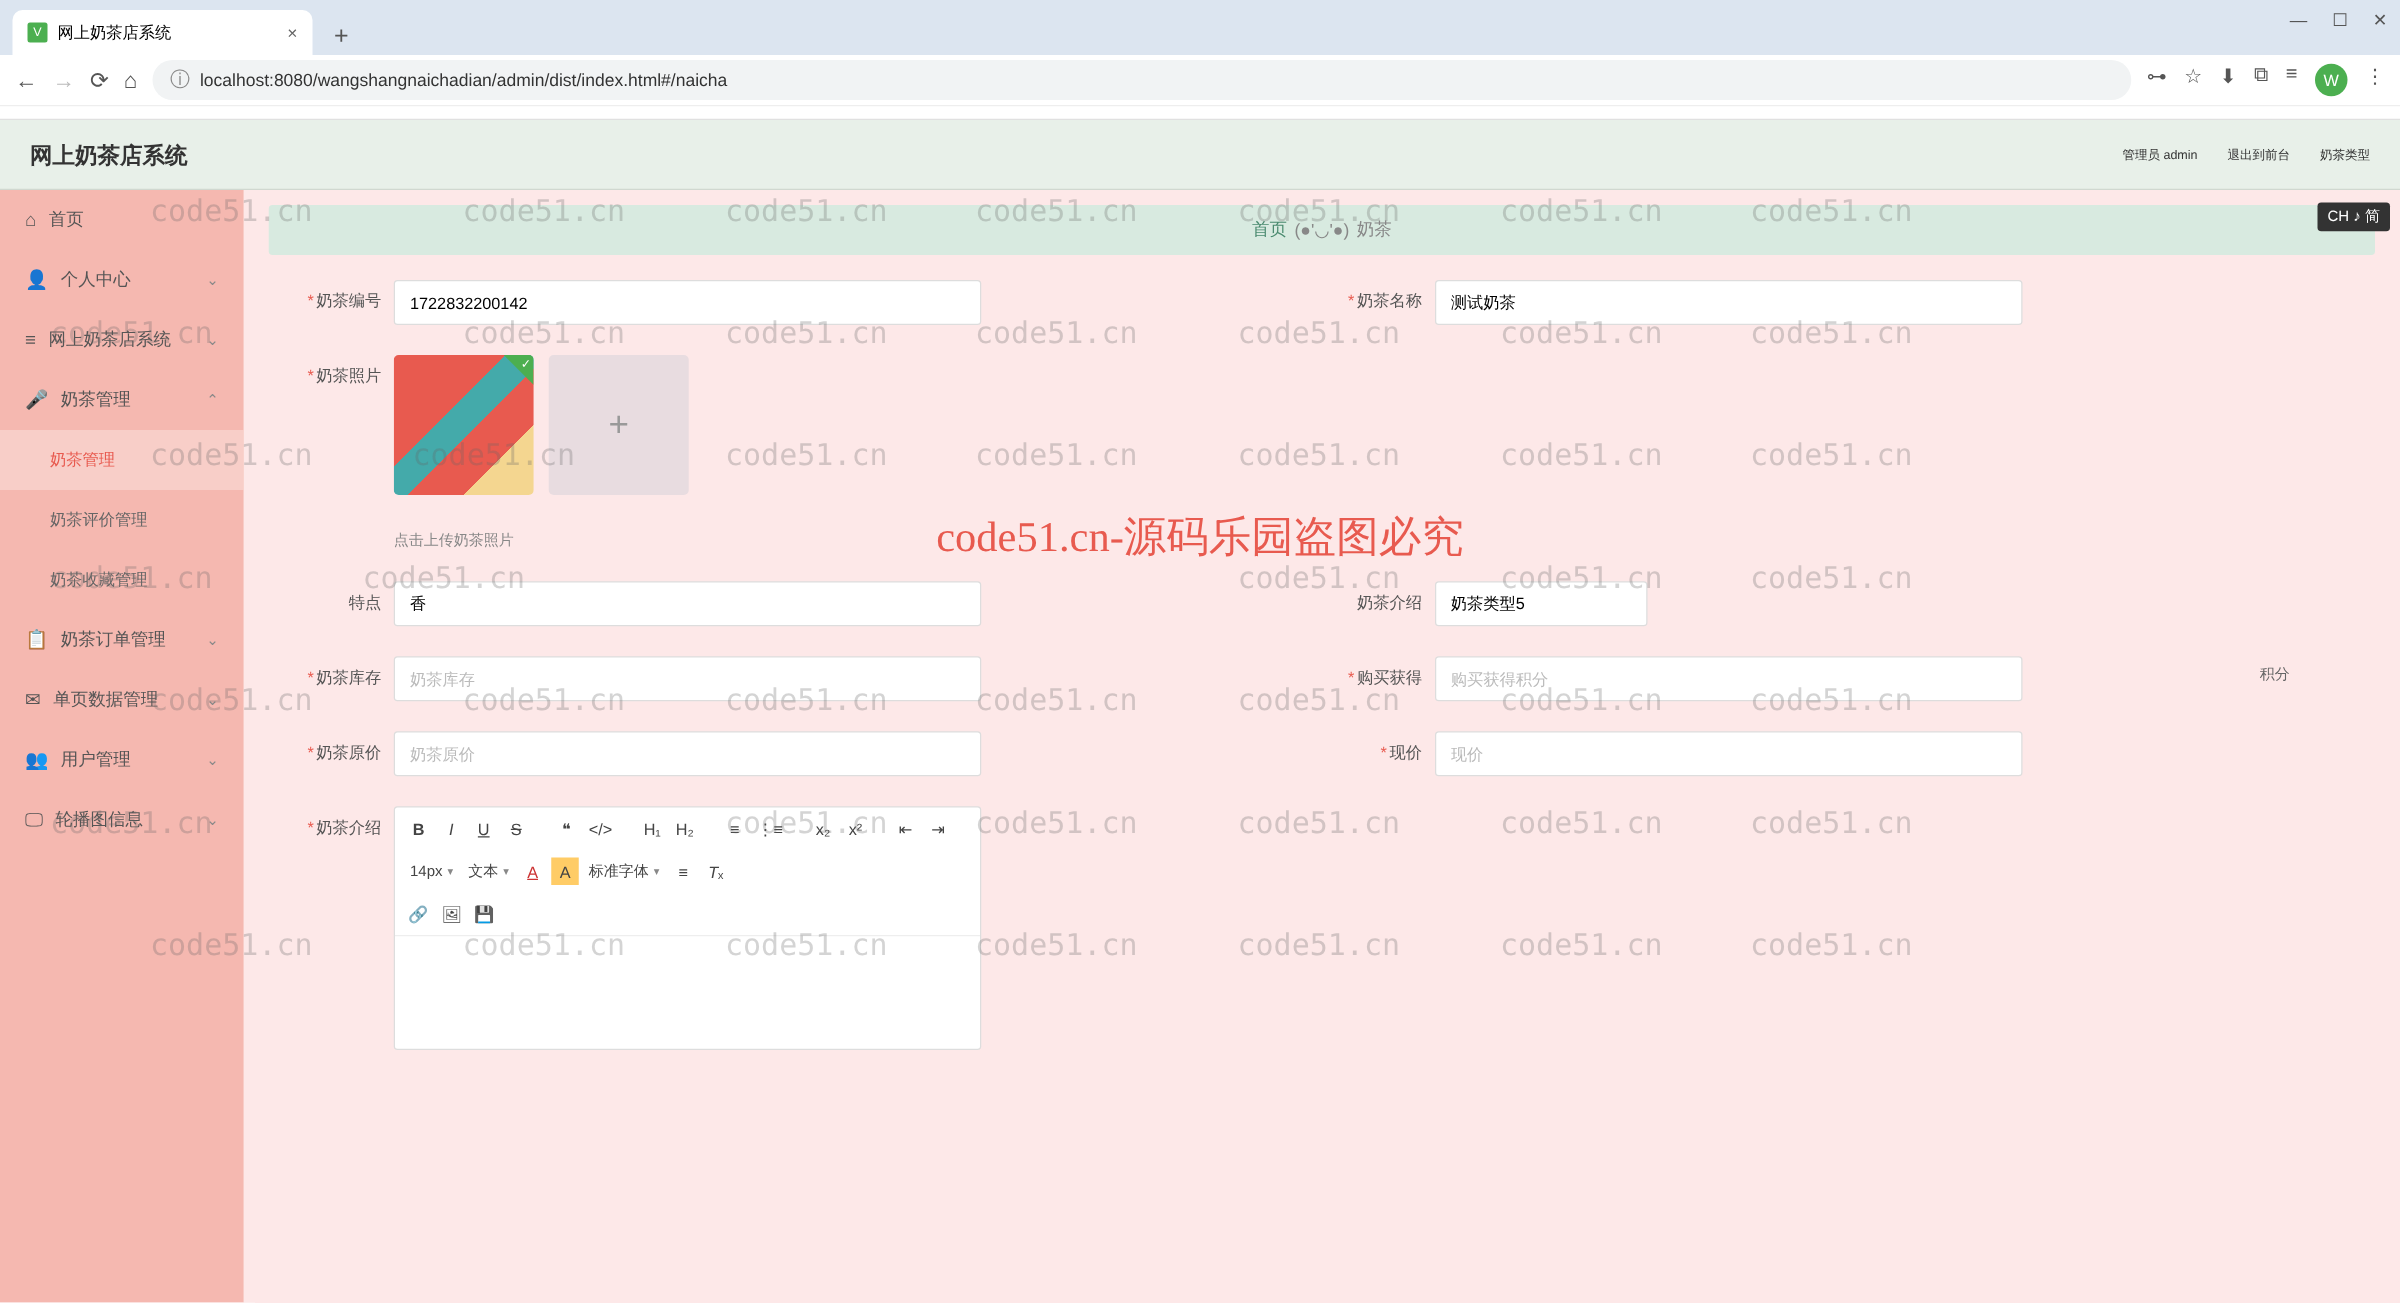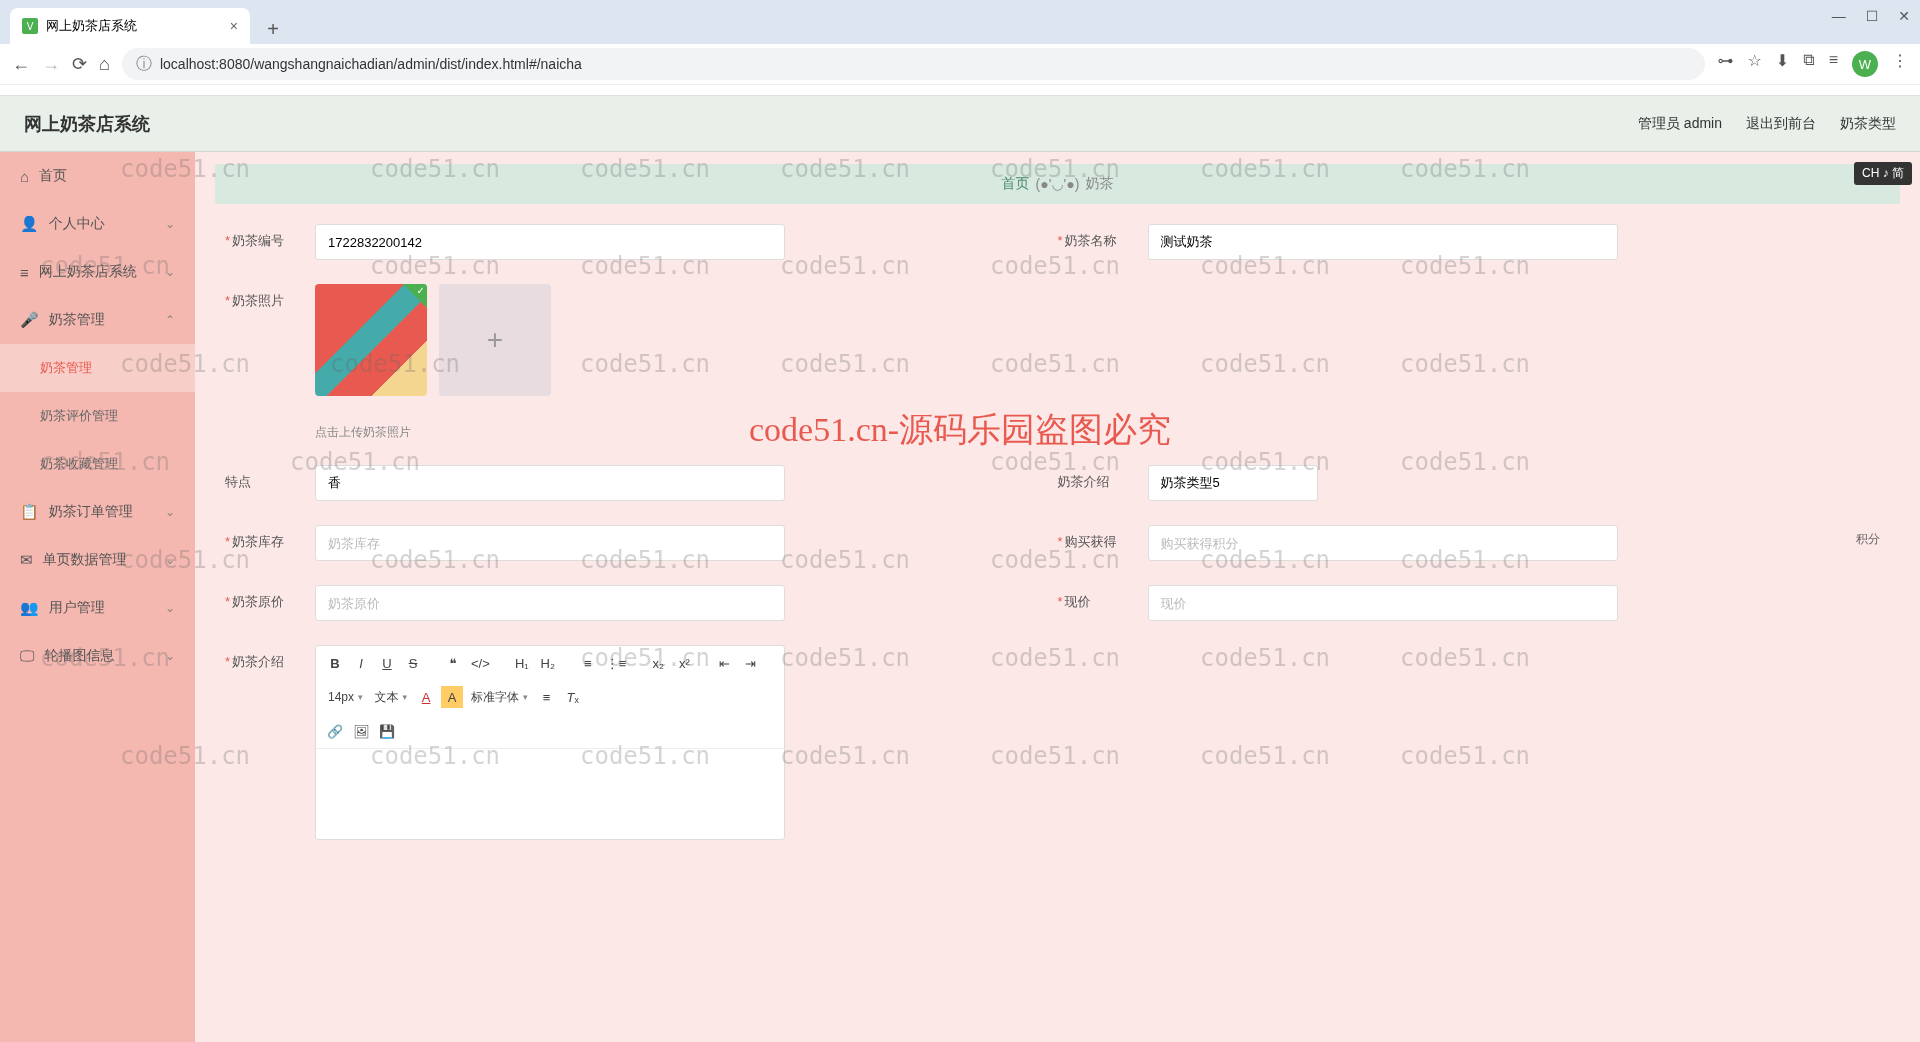--- a/index.html
+++ b/index.html
@@ -19,50 +19,50 @@
 .url-text{font-size:14px;color:#333;flex:1}
 .addr-icons{display:flex;gap:14px;color:#555;font-size:16px}
 .avatar{width:26px;height:26px;border-radius:50%;background:#4caf50;color:#fff;display:flex;align-items:center;justify-content:center;font-size:13px}
 .bookmarks{height:36px;display:flex;align-items:center;padding:0 12px;gap:16px;font-size:13px;color:#444;border-top:1px solid #eee}
 .bm{display:flex;align-items:center;gap:5px;cursor:pointer}
 .bm-icon{color:#666;font-size:14px}
 .bm-right{margin-left:auto}
 .app{position:absolute;top:96px;left:0;right:0;bottom:0;display:flex;flex-direction:column}
 .app-header{height:56px;background:#e8f0e9;display:flex;align-items:center;padding:0 24px;border-bottom:1px solid #d0d8d0}
 .app-title{font-size:18px;font-weight:bold;color:#333}
-.app-header-right{margin-left:auto;display:flex;gap:24px;font-size:14px;color:#333}
+.app-header-right{margin-left:auto;display:flex;gap:24px;font-size:10px;color:#333}
 .app-header-right span{cursor:pointer}
 .app-body{flex:1;display:flex;background:#f8e8e8}
 .sidebar{width:195px;background:#f5b8b0;display:flex;flex-direction:column}
 .sb-item{height:48px;display:flex;align-items:center;padding:0 20px;font-size:14px;color:#555;cursor:pointer;gap:10px}
 .sb-item.active{color:#e85a4f;background:#f8cec8}
 .sb-item.sub{padding-left:40px;color:#666;font-size:13px}
 .sb-item.sub.active{color:#e85a4f}
 .sb-icon{font-size:15px}
 .sb-arrow{margin-left:auto;font-size:12px;color:#888}
 .main{flex:1;background:#fde8e8;position:relative;padding:12px 20px}
 .breadcrumb{height:40px;background:#d8eae0;display:flex;align-items:center;justify-content:center;font-size:14px;gap:6px;border-radius:3px}
 .breadcrumb .bc-home{color:#4a8a6f}
 .breadcrumb .bc-sep{color:#888}
 .breadcrumb .bc-cur{color:#888}
 .form-area{padding:20px 10px}
 .form-row{display:flex;margin-bottom:24px}
 .form-col{flex:1;display:flex;align-items:flex-start}
-.form-label{width:90px;text-align:left;font-size:13px;color:#555;padding-top:8px;padding-right:10px}
+.form-label{width:90px;text-align:right;font-size:13px;color:#555;padding-top:8px;padding-right:10px}
 .form-label .req{color:#e85a4f;margin-right:2px}
 .form-input{flex:1;max-width:470px}
 .form-input input{width:100%;height:36px;border:1px solid #ddd;border-radius:3px;padding:0 12px;font-size:13px;background:#fff}
 .form-input input::placeholder{color:#bbb}
 .upload-area{display:flex;gap:12px}
 .upload-thumb{width:112px;height:112px;border-radius:4px;position:relative;overflow:hidden}
 .thumb-img{width:100%;height:100%;background:linear-gradient(135deg,#e85a4f 40%,#4aa 40%,#4aa 55%,#e85a4f 55%,#e85a4f 75%,#f4d690 75%)}
 .thumb-check{position:absolute;top:0;right:0;width:24px;height:24px;background:#4caf50;color:#fff;clip-path:polygon(100% 0,100% 100%,0 0);display:flex;align-items:flex-start;justify-content:flex-end;padding:1px 2px;font-size:10px}
 .upload-add{width:112px;height:112px;background:#e8dce0;border-radius:4px;display:flex;align-items:center;justify-content:center;font-size:28px;color:#999;cursor:pointer}
 .upload-hint{font-size:12px;color:#888;margin-top:28px}
-.sub-label{font-size:12px;color:#666;text-align:right;width:90px;padding-right:10px;margin-top:-16px}
+.sub-label{font-size:12px;color:#666;width:90px;padding-right:10px;margin-top:-16px}
 .editor{border:1px solid #ddd;background:#fff;border-radius:3px;max-width:470px}
 .editor-toolbar{padding:6px 8px;border-bottom:1px solid #eee;display:flex;flex-wrap:wrap;gap:4px;align-items:center}
 .et-btn{min-width:22px;height:22px;display:flex;align-items:center;justify-content:center;font-size:13px;color:#444;cursor:pointer;padding:0 3px}
 .et-sel{display:flex;align-items:center;gap:4px;font-size:12px;color:#444;padding:0 4px}
 .et-sel .caret{font-size:9px;color:#888}
 .editor-content{height:90px}
 .watermark{position:absolute;pointer-events:none;font-size:24px;color:rgba(100,100,100,0.28);font-family:monospace;z-index:999}
 .wm-big{position:absolute;top:407px;left:50%;transform:translateX(-50%);font-size:34px;color:#e85a4f;font-family:"Microsoft YaHei";z-index:999;pointer-events:none;font-weight:500}
 .ime-badge{position:absolute;top:162px;right:8px;background:#333;color:#fff;font-size:12px;padding:3px 8px;border-radius:3px;z-index:1000}
 </style>

